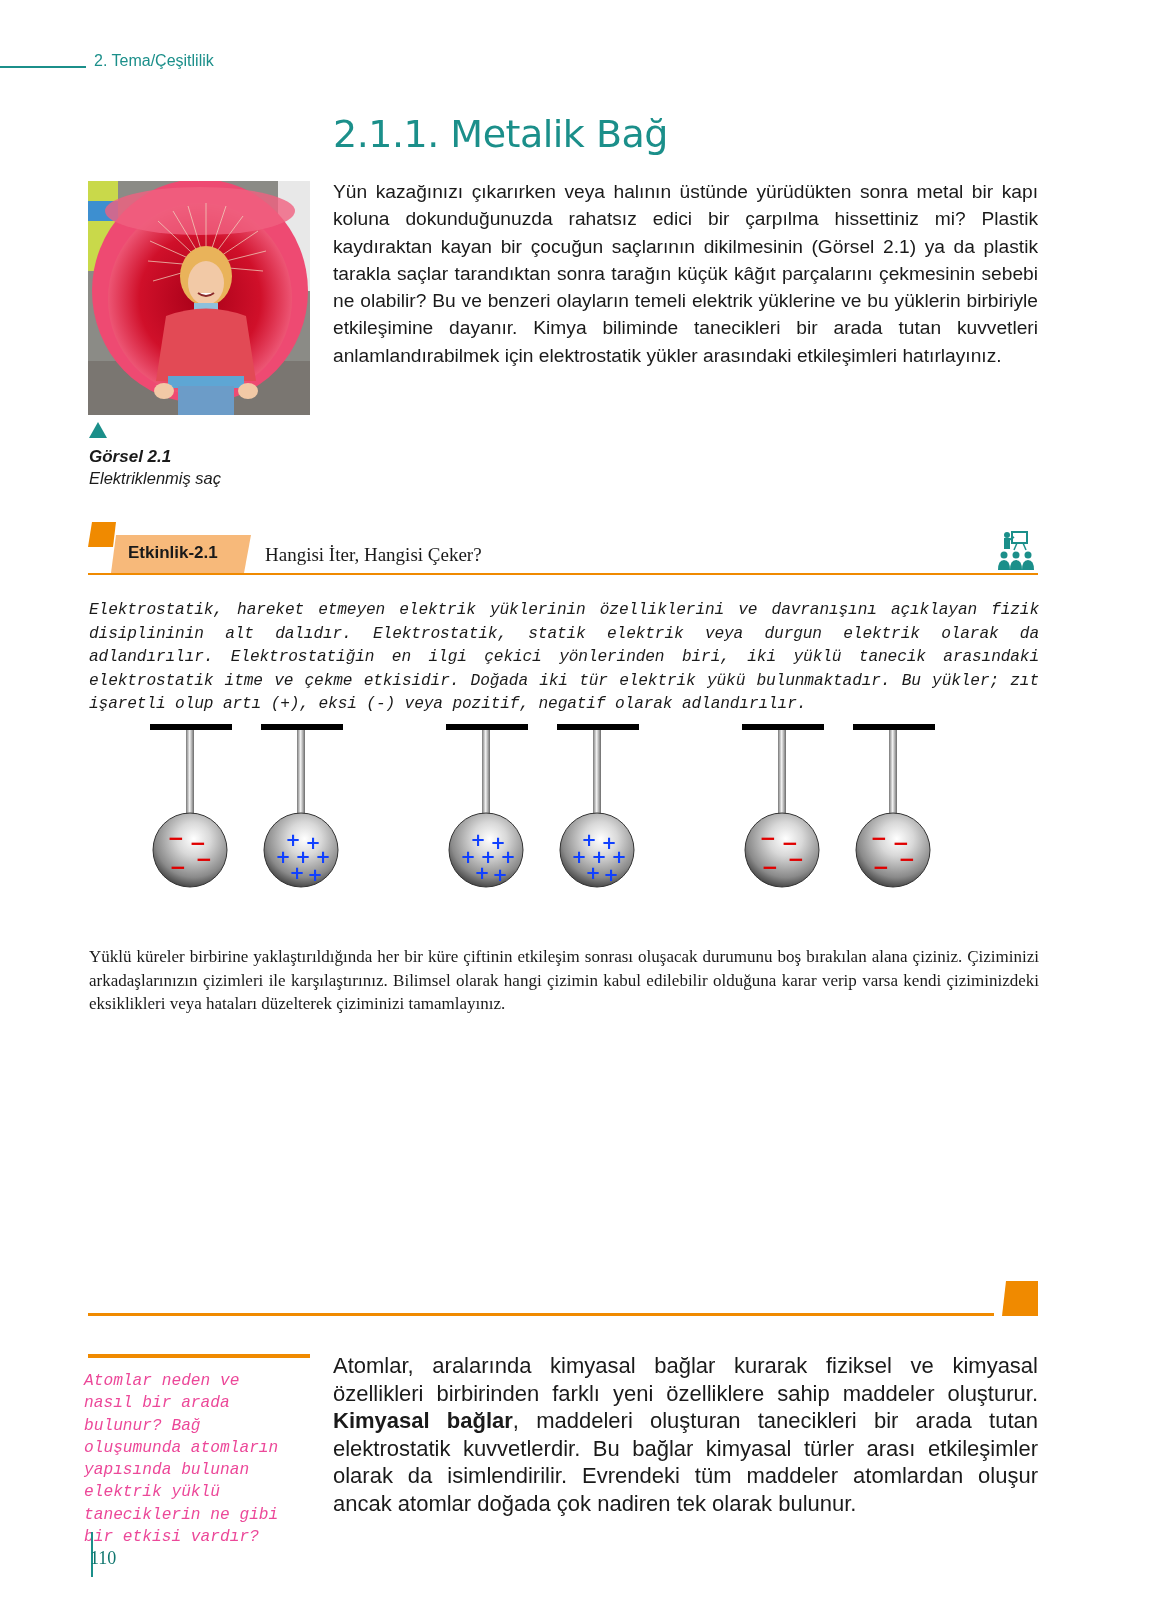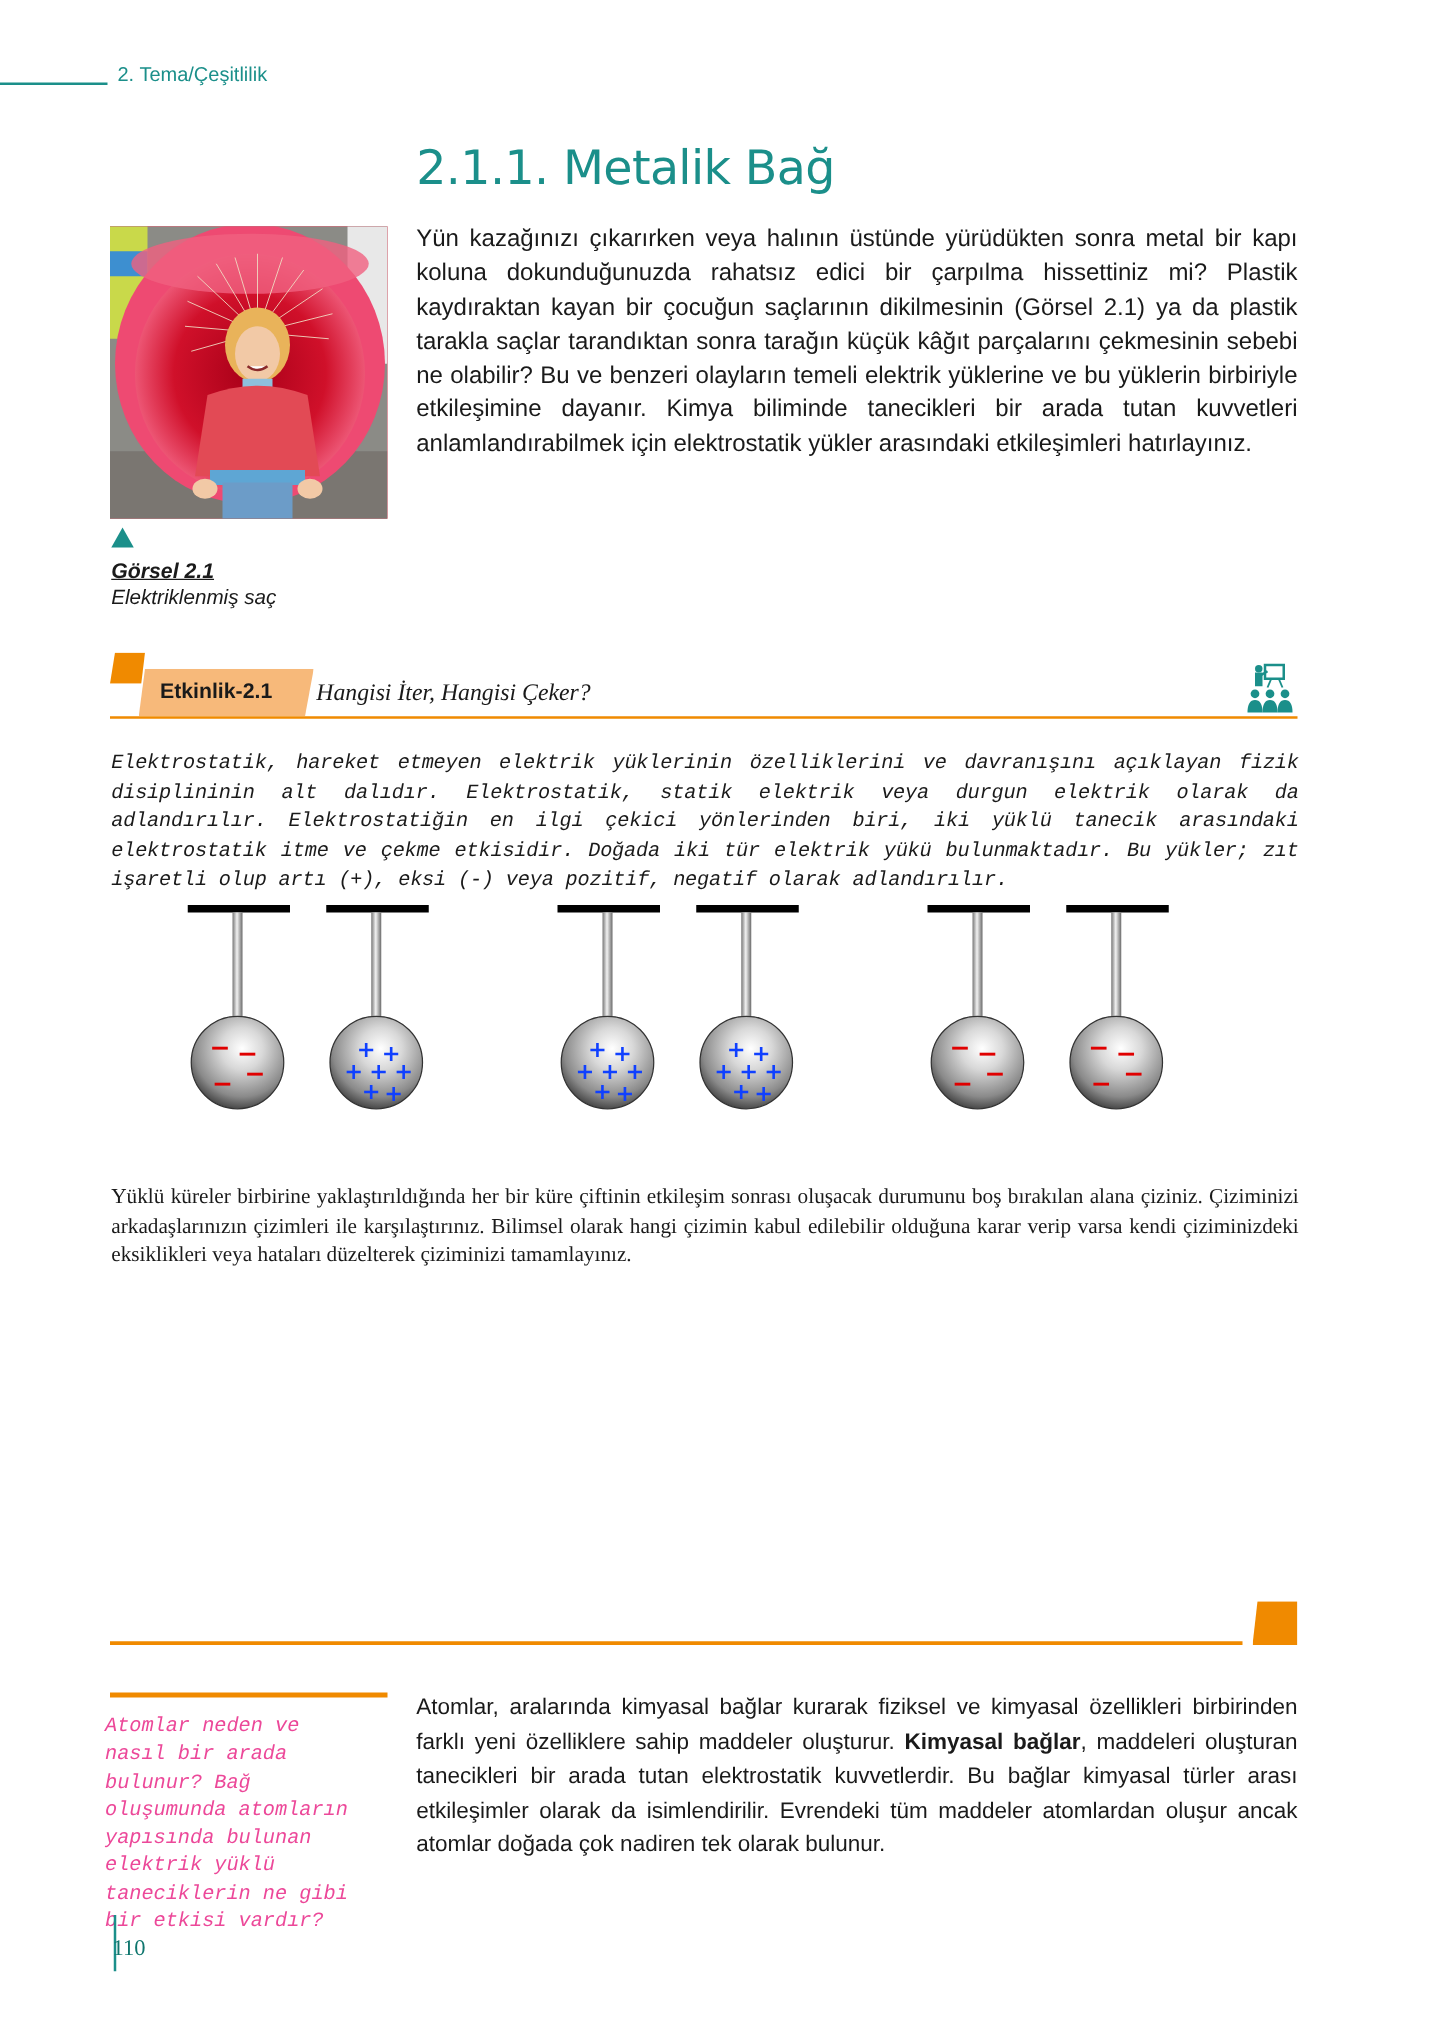--- a/index.html
+++ b/index.html
@@ -10,43 +10,43 @@
   .header-text { position: absolute; left: 94px; top: 52px; font-family: Liberation Sans, sans-serif; font-size: 16px; color: #1b8f8a; }
 
   .section-title { position: absolute; left: 333px; top: 112px; font-family: "DejaVu Sans", sans-serif; font-size: 38px; color: #1b8f8a; font-weight: normal; letter-spacing: -0.5px; }
 
   .intro-text { position: absolute; left: 333px; top: 178px; width: 705px; font-family: "Liberation Sans", sans-serif; font-size: 19.2px; line-height: 27.3px; text-align: justify; color: #1a1a1a; }
 
   .photo { position: absolute; left: 88px; top: 181px; width: 222px; height: 234px; overflow: hidden; background: #d23a4f; }
   .photo svg { display: block; }
 
   .caption-triangle { position: absolute; left: 89px; top: 422px; width: 0; height: 0; border-left: 9px solid transparent; border-right: 9px solid transparent; border-bottom: 16px solid #1b8f8a; }
-  .caption-title { position: absolute; left: 89px; top: 447px; font-size: 17px; font-weight: bold; font-style: italic; color: #1a1a1a; text-decoration: underline; }
+  .caption-title { position: absolute; left: 89px; top: 447px; font-size: 17px; font-weight: bold; font-style: italic; color: #1a1a1a; }
   .caption-sub { position: absolute; left: 89px; top: 469px; font-size: 16.5px; font-style: italic; color: #1a1a1a; }
 
   .act-corner { position: absolute; left: 88px; top: 522px; width: 28px; height: 25px; background: #f08a00; clip-path: polygon(4px 0, 100% 0, calc(100% - 3px) 100%, 0 100%); }
   .act-tab { position: absolute; left: 111px; top: 535px; width: 140px; height: 38px; background: #f7b97a; clip-path: polygon(5px 0, 100% 0, calc(100% - 7px) 100%, 0 100%); }
   .act-tab-label { position: absolute; left: 128px; top: 543px; font-size: 17px; font-weight: bold; color: #1a1a1a; }
-  .act-title { position: absolute; left: 253px; top: 544px; font-family: "Liberation Serif", serif; font-style: italic; font-size: 19px; color: #1a1a1a; }
+  .act-title { position: absolute; left: 265px; top: 544px; font-family: "Liberation Serif", serif; font-size: 19px; color: #1a1a1a; }
   .act-line { position: absolute; left: 88px; top: 573px; width: 950px; height: 2px; background: #f08a00; }
   .act-icon { position: absolute; left: 995px; top: 530px; width: 42px; height: 42px; }
 
   .body-italic { position: absolute; left: 89px; top: 599px; width: 950px; font-family: Liberation Mono, monospace; font-style: italic; font-size: 16.2px; line-height: 23.5px; text-align: justify; color: #1a1a1a; letter-spacing: -0.15px; }
 
   .diagram { position: absolute; left: 150px; top: 720px; width: 830px; height: 190px; }
 
   .instruction { position: absolute; left: 89px; top: 945px; width: 950px; font-family: "Liberation Serif", serif; font-weight: normal; font-size: 17px; line-height: 23.5px; text-align: justify; color: #1a1a1a; }
 
   .bottom-line { position: absolute; left: 88px; top: 1313px; width: 906px; height: 3px; background: #f08a00; }
   .bottom-corner { position: absolute; left: 1002px; top: 1281px; width: 36px; height: 35px; background: #f08a00; clip-path: polygon(4px 0, 100% 0, 100% 100%, 0 100%); }
 
   .side-line { position: absolute; left: 88px; top: 1354px; width: 222px; height: 4px; background: #f08a00; }
   .side-note { position: absolute; left: 84px; top: 1370px; width: 210px; font-family: Liberation Mono, monospace; font-style: italic; font-size: 16.2px; line-height: 22.3px; color: #ec4899; }
 
-  .main-text { position: absolute; left: 333px; top: 1352px; width: 705px; font-family: "Liberation Sans", sans-serif; font-size: 18px; line-height: 27.5px; text-align: justify; color: #1a1a1a; }
+  .main-text { position: absolute; left: 333px; top: 1352px; width: 705px; font-family: "Liberation Sans", sans-serif; font-size: 22px; line-height: 27.5px; text-align: justify; color: #1a1a1a; }
   .main-text b { font-weight: bold; }
 
   .page-bar { position: absolute; left: 91px; top: 1532px; width: 2px; height: 45px; background: #1b8f8a; }
   .page-num { position: absolute; left: 90px; top: 1548px; font-family: "Liberation Serif", serif; font-size: 18px; color: #0f766e; }
 </style>
 </head>
 <body>
 
 <div class="header-line"></div>
 <div class="header-text">2. Tema/Çeşitlilik</div>

